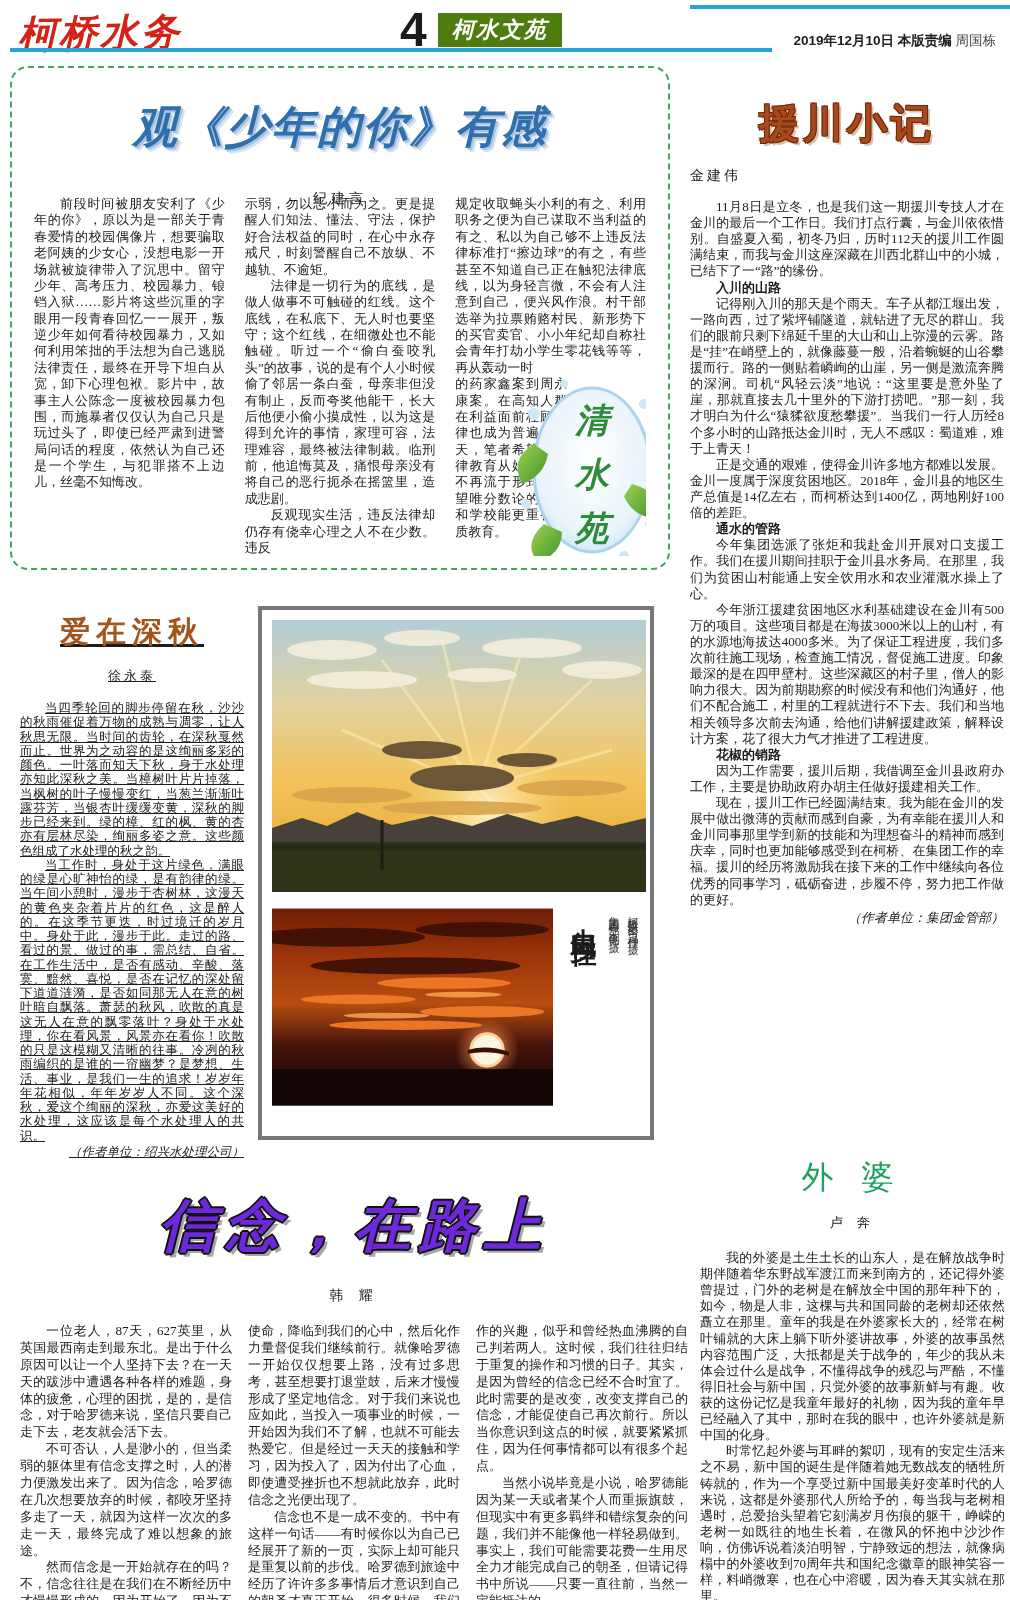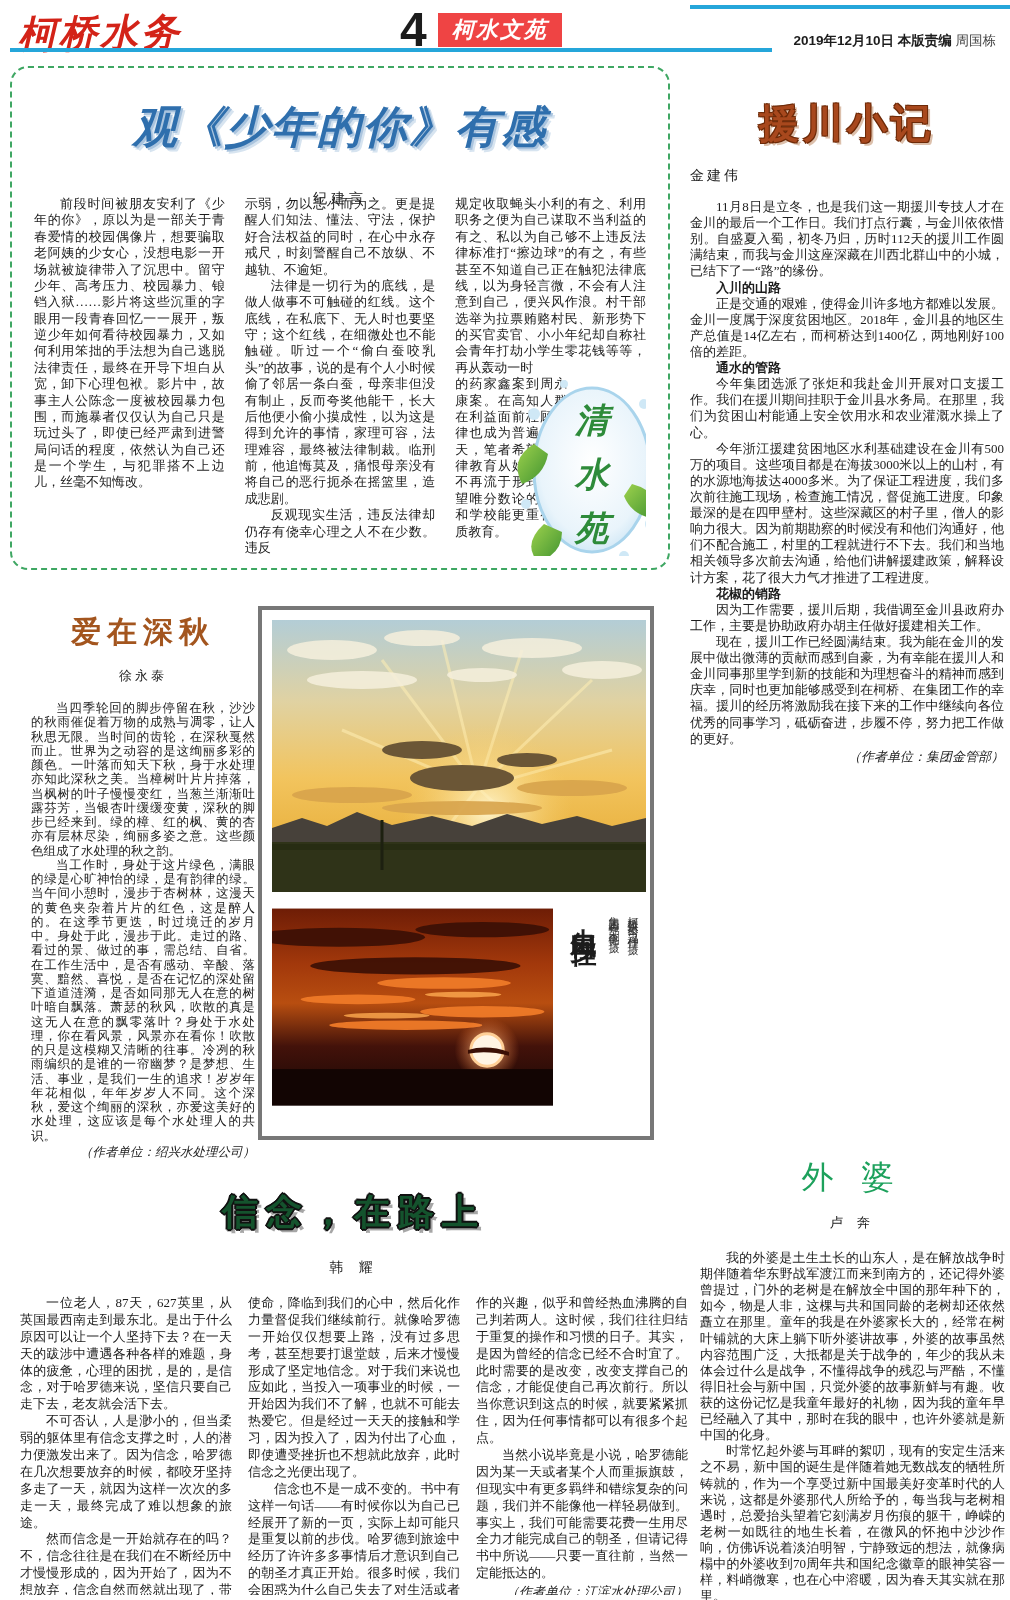--- a/index.html
+++ b/index.html
@@ -6,21 +6,21 @@
   .page{position:relative;width:1010px;height:1600px;background:#fff;overflow:hidden;
         font-family:"Liberation Serif","DejaVu Serif",serif;color:#1c1c1c;}
 
   
   .masthead{position:absolute;left:18px;top:8px;font-size:38px;font-weight:bold;font-style:italic;
             color:#d32318;letter-spacing:3px;transform:rotate(-1deg);}
   .rule-main{position:absolute;left:10px;top:48px;width:762px;height:4px;background:#25a6da;}
   .rule-topright{position:absolute;left:690px;top:5px;width:320px;height:4px;background:#25a6da;}
   .page-num{position:absolute;left:400px;top:2px;font-size:48px;font-weight:bold;
             font-family:"Liberation Sans","DejaVu Sans",sans-serif;}
-  .section-box{position:absolute;left:438px;top:13px;width:124px;height:34px;background:#ef4444;
+  .section-box{position:absolute;left:438px;top:13px;width:124px;height:34px;background:#4d7c0f;
                color:#fff;font-size:22px;font-weight:bold;font-style:italic;letter-spacing:2px;
                display:flex;align-items:center;justify-content:center;}
   .date-line{position:absolute;right:14px;top:32px;font-size:13.5px;font-weight:bold;
              font-family:"Liberation Sans","DejaVu Sans",sans-serif;}
   .date-line .ed-name{font-weight:normal;font-family:"Liberation Serif",serif;color:#444;}
 
   
   .a1-box{position:absolute;left:10px;top:66px;width:656px;height:500px;
           border:2px dashed #3fa763;border-radius:18px;}
   .a1-title{margin-top:30px;text-align:center;font-size:44px;font-weight:bold;font-style:italic;
@@ -34,42 +34,42 @@
 
   
   .yc{position:absolute;left:690px;top:96px;width:314px;}
   .yc-title{text-align:center;font-size:40px;font-weight:bold;letter-spacing:4px;color:#a8481d;
             font-family:"Liberation Sans","DejaVu Sans",sans-serif;
             text-shadow:-1px -1px 0 #6d2a08,1px -1px 0 #6d2a08,-1px 1px 0 #6d2a08,1px 1px 0 #6d2a08,3px 3px 0 #dcc0ac;}
   .yc-author{font-size:14px;margin:16px 0 14px;letter-spacing:3px;}
   .yc-body{font-size:13px;line-height:1.24;text-align:justify;height:940px;overflow:hidden;}
 
   
-  .sq{position:absolute;left:31px;top:612px;width:224px;}
+  .sq{position:absolute;left:20px;top:612px;width:224px;text-decoration:underline;}
   .sq-title{text-align:center;font-size:30px;font-weight:bold;color:#a3551e;letter-spacing:6px;}
   .sq-author{text-align:center;font-size:13px;margin:14px 0 16px;letter-spacing:3px;}
   .sq-body{font-size:12.5px;line-height:1.14;text-align:justify;height:460px;overflow:hidden;}
 
   
   .photo-box{position:absolute;left:258px;top:606px;width:396px;height:534px;border:4px solid #777;
              background:#fff;box-sizing:border-box;padding:10px;}
   .photo1{display:block;width:374px;height:272px;}
   .photo2-row{margin-top:12px;display:flex;}
   .photo2{display:block;width:294px;height:206px;}
   .vcaps{writing-mode:vertical-rl;height:206px;margin-left:6px;padding-top:4px;}
   .vc-credit{font-size:11px;color:#333;letter-spacing:2px;margin-left:4px;}
   .vc-title{font-size:26px;font-weight:bold;letter-spacing:3px;margin-left:8px;
             font-family:"Liberation Sans","DejaVu Sans",sans-serif;}
 
   
   .xn{position:absolute;left:20px;top:1188px;width:668px;}
-  .xn-title{text-align:center;font-size:36px;font-weight:bold;letter-spacing:8px;color:#14532d;
+  .xn-title{text-align:center;font-size:57px;font-weight:bold;letter-spacing:8px;color:#6d28d9;
             font-family:"Liberation Sans","DejaVu Sans",sans-serif;
             text-shadow:-2px 0 0 #111,2px 0 0 #111,0 -2px 0 #111,0 2px 0 #111,
-                        -1px -1px 0 #111,1px 1px 0 #111,-1px 1px 0 #111,1px -1px 0 #111,4px 4px 0 rgba(0,0,0,.35);}
+                        -1px -1px 0 #111,1px 1px 0 #111,-1px 1px 0 #111,1px -1px 0 #111,4px 4px 0 rgba(0,0,0,.35);font-style:italic;}
   .xn-author{text-align:center;font-size:14px;margin:22px 0 18px;letter-spacing:6px;}
   .xn-cols{display:flex;gap:16px;}
   .xn-col{flex:1;font-size:13px;line-height:1.3;text-align:justify;height:300px;overflow:hidden;}
 
   
   .wp{position:absolute;left:700px;top:1156px;width:305px;}
   .wp-title{text-align:center;font-size:32px;font-weight:normal;color:#1da15c;letter-spacing:10px;}
   .wp-author{text-align:center;font-size:13.5px;margin:14px 0 18px;letter-spacing:5px;}
   .wp-body{font-size:13px;line-height:1.24;text-align:justify;height:350px;overflow:hidden;}
 
@@ -143,20 +143,21 @@
       </div>
     </div>
   </section>
 
   <section class="yc">
     <div class="yc-title">援川小记</div>
     <div class="yc-author">金建伟</div>
     <div class="yc-body">
         <p class="para">11月8日是立冬，也是我们这一期援川专技人才在金川的最后一个工作日。我们打点行囊，与金川依依惜别。自盛夏入蜀，初冬乃归，历时112天的援川工作圆满结束，而我与金川这座深藏在川西北群山中的小城，已结下了一“路”的缘份。</p>
         <p class="para head">入川的山路</p>
+        <p class="para">记得刚入川的那天是个雨天。车子从都江堰出发，一路向西，过了紫坪铺隧道，就钻进了无尽的群山。我们的眼前只剩下绵延千里的大山和山上弥漫的云雾。路是“挂”在峭壁上的，就像藤蔓一般，沿着蜿蜒的山谷攀援而行。路的一侧贴着嶙峋的山崖，另一侧是激流奔腾的深涧。司机“风轻云淡”地说：“这里要是意外坠了崖，那就直接去几十里外的下游打捞吧。”那一刻，我才明白为什么“猿猱欲度愁攀援”。当我们一行人历经8个多小时的山路抵达金川时，无人不感叹：蜀道难，难于上青天！</p>
         <p class="para">正是交通的艰难，使得金川许多地方都难以发展。金川一度属于深度贫困地区。2018年，金川县的地区生产总值是14亿左右，而柯桥达到1400亿，两地刚好100倍的差距。</p>
         <p class="para head">通水的管路</p>
         <p class="para">今年集团选派了张炬和我赴金川开展对口支援工作。我们在援川期间挂职于金川县水务局。在那里，我们为贫困山村能通上安全饮用水和农业灌溉水操上了心。</p>
         <p class="para">今年浙江援建贫困地区水利基础建设在金川有500万的项目。这些项目都是在海拔3000米以上的山村，有的水源地海拔达4000多米。为了保证工程进度，我们多次前往施工现场，检查施工情况，督促施工进度。印象最深的是在四甲壁村。这些深藏区的村子里，僧人的影响力很大。因为前期勘察的时候没有和他们沟通好，他们不配合施工，村里的工程就进行不下去。我们和当地相关领导多次前去沟通，给他们讲解援建政策，解释设计方案，花了很大力气才推进了工程进度。</p>
         <p class="para head">花椒的销路</p>
         <p class="para">因为工作需要，援川后期，我借调至金川县政府办工作，主要是协助政府办胡主任做好援建相关工作。</p>
         <p class="para">现在，援川工作已经圆满结束。我为能在金川的发展中做出微薄的贡献而感到自豪，为有幸能在援川人和金川同事那里学到新的技能和为理想奋斗的精神而感到庆幸，同时也更加能够感受到在柯桥、在集团工作的幸福。援川的经历将激励我在接下来的工作中继续向各位优秀的同事学习，砥砺奋进，步履不停，努力把工作做的更好。</p>
         <p class="credit">（作者单位：集团金管部）</p>
       </div>
   </section>

